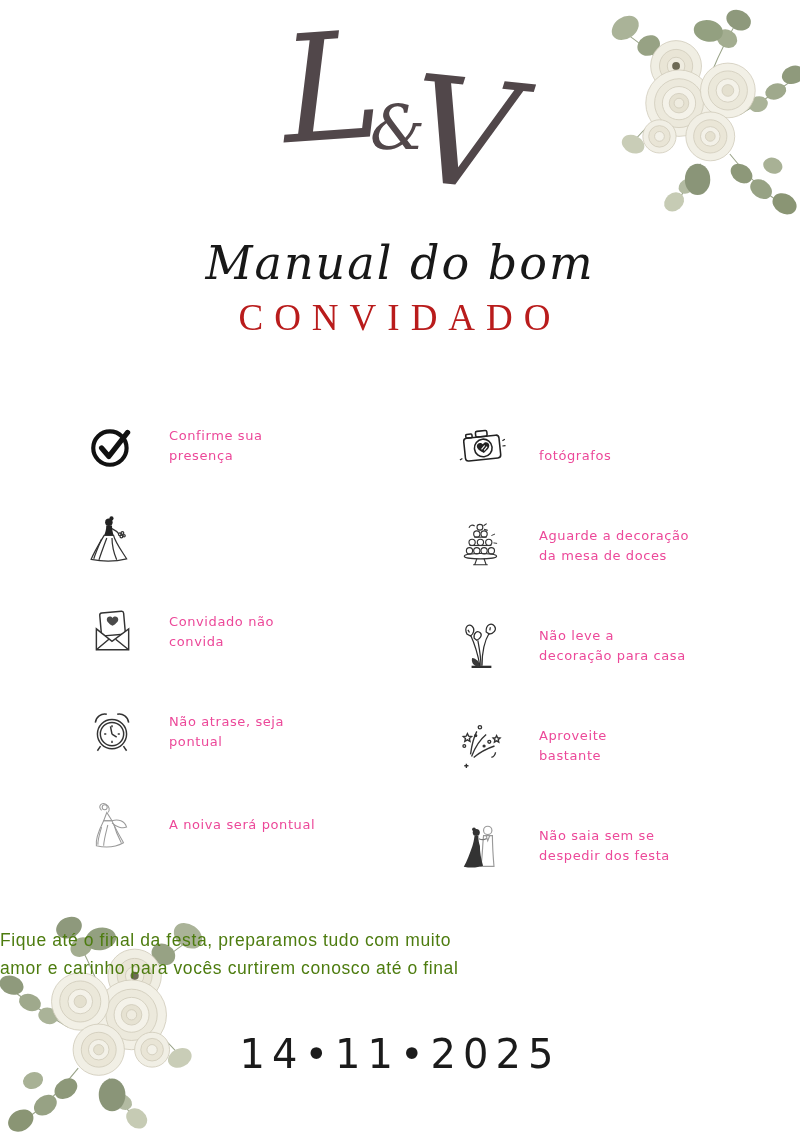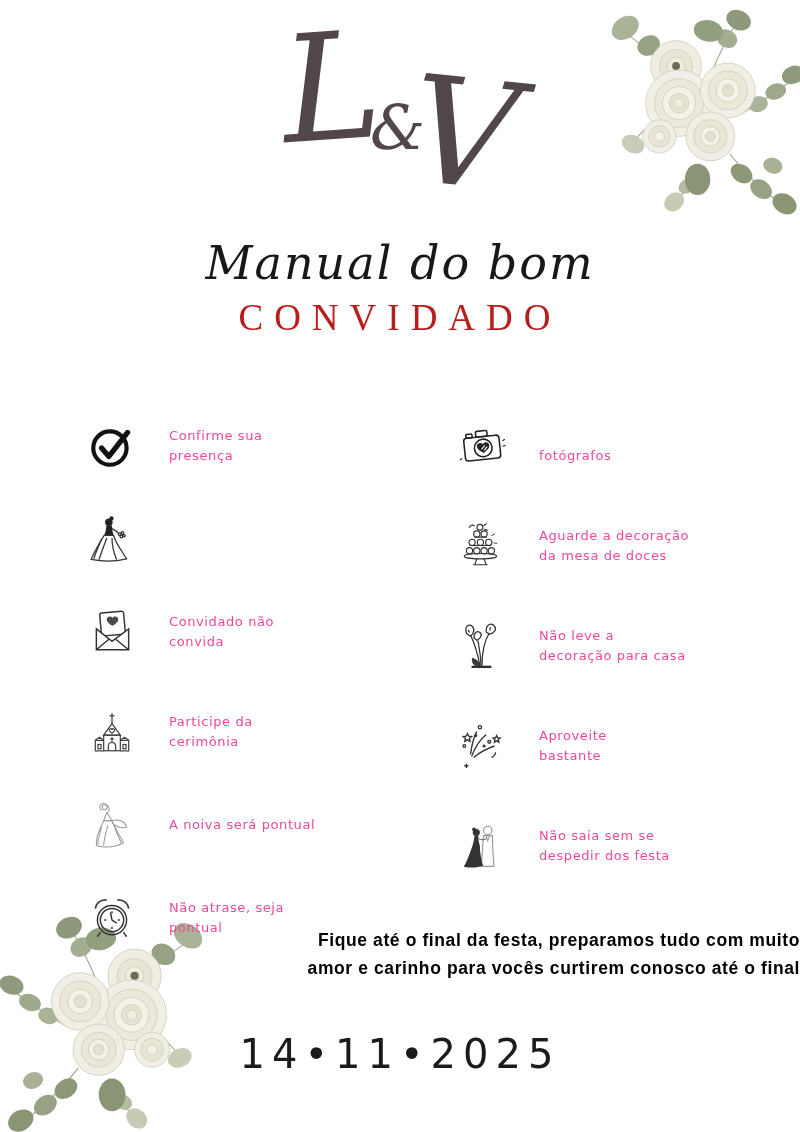--- a/index.html
+++ b/index.html
@@ -39,23 +39,23 @@
   .rule-col{display:flex;flex-direction:column;gap:29px;}
   .item{display:flex;align-items:center;gap:15px;min-height:57px;}
   .item .icon{flex:0 0 52px;width:52px;height:54px;display:flex;align-items:center;justify-content:center;}
   .item .icon svg{width:50px;height:52px;}
   .item-text{
     margin:16px;font-size:13px;line-height:1.5;letter-spacing:0.6px;
     color:#ec4899;font-weight:500;
   }
 
   .footer-note{
-    position:absolute;top:926px;left:0;width:100%;text-align:right;z-index:2;
+    position:absolute;top:926px;left:0;width:100%;text-align:left;z-index:2;
     font-family:"Liberation Sans","DejaVu Sans",sans-serif;
-    font-size:17.5px;font-weight:700;letter-spacing:0.6px;line-height:1.62;color:#000000;
+    font-size:17.5px;font-weight:400;letter-spacing:0.6px;line-height:1.62;color:#4d7c0f;
   }
   .date{
     position:absolute;top:1003px;left:0;width:100%;text-align:center;z-index:2;
     font-size:40px;letter-spacing:7px;color:#1b1b1b;font-weight:400;margin-top:28px;
   }
 </style>
 </head>
 <body>
 
 <svg width="0" height="0" style="position:absolute" aria-hidden="true">
@@ -163,64 +163,47 @@
         <svg viewBox="0 0 48 48" fill="none" stroke="#333" stroke-width="1.4">
           <rect x="13" y="5" width="23" height="22" rx="2" transform="rotate(-5 24 16)"></rect>
           <path d="M24.5 10.5 c-1.8-2.6-5.5-1.4-5.5 1.4 0 2.6 3.2 4.6 5.5 6.2 2.3-1.6 5.5-3.6 5.5-6.2 0-2.8-3.7-4-5.5-1.4 Z" fill="#4a4a4a" stroke="none"></path>
           <path d="M9 21 L9 41 L40 41 L40 21 L24 33 Z" fill="#fff"></path>
           <path d="M9 41 L21 31 M40 41 L27.5 31"></path>
         </svg>
       </span>
       <p class="item-text"><span>Convidado não</span><br><span>convida</span></p>
     </div>
 
-    <div class="item">
-      <span class="icon">
-        <svg viewBox="0 0 48 48" fill="none" stroke="#444" stroke-width="1.2">
-          <path d="M16 27 L24 16 L32 27 Z"></path>
-            <rect x="16" y="27" width="16" height="15"></rect>
-          <path d="M24 16 L24 11 M24 6 L24 11 M21.5 8.5 H26.5"></path>
-          <path d="M24 21.5 c-0.9-1.3-2.6-0.6-2.6 0.7 0 1.2 1.5 2.1 2.6 2.9 1.1-0.8 2.6-1.7 2.6-2.9 0-1.3-1.7-2-2.6-0.7 Z"></path>
-          <path d="M24 29 v4 M22.3 30.6 h3.4"></path>
-          <path d="M20.5 42 v-4.5 a3.5 3.5 0 0 1 7 0 V42"></path>
-          <path d="M16 32 H8 V42 H16 M32 32 H40 V42 H32"></path>
-          <path d="M8 32 L12 29 L16 32 M32 32 L36 29 L40 32"></path>
-          <rect x="10.5" y="36" width="3" height="4"></rect>
-            <rect x="34.5" y="36" width="3" height="4"></rect>
-        </svg>
-      </span>
-      <p class="item-text"><span>Participe da</span><br><span>cerimônia</span></p>
+
+    <div class="item">
+      <span class="icon">
+        <svg viewBox="0 0 48 48" fill="none" stroke="#333" stroke-width="1.4">
+          <path d="M8 15 A9 9 0 0 1 19 7 M29 7 A9 9 0 0 1 40 15"></path>
+          <circle cx="24" cy="26" r="14"></circle>
+            <circle cx="24" cy="26" r="11.2"></circle>
+          <path d="M24 17.5 v2 M24 32.5 v2 M16.5 26 h2 M29.5 26 h2"></path>
+          <path d="M24 26 L22.5 18.5 M24 26 L28.5 29"></path>
+          <path d="M13 37.5 L10 42 M35 37.5 L38 42"></path>
+        </svg>
+      </span>
+      <p class="item-text"><span>Não atrase, seja</span><br><span>pontual</span></p>
     </div>
 
     <div class="item">
       <span class="icon">
         <svg viewBox="0 0 48 48" fill="none" stroke="#9a9a9a" stroke-width="1">
           <path d="M14 10 C10 6 14 2 18 4 C22 6 22 10 20 12"></path>
           <circle cx="17" cy="7" r="2.4"></circle>
           <path d="M19 12 L16 20 L24 20 Z"></path>
           <path d="M16 20 C11 30 8 38 9 44 C18 46 28 45 35 41 C30 32 26 25 24 20 Z"></path>
           <path d="M14 26 C12 33 10 39 10.5 43 M20 24 C18 32 16 39 16 44 M26 24 C28 32 31 37 33 41"></path>
           <path d="M24 20 C30 18 36 20 38 26 C34 27.5 28 26 24 22"></path>
         </svg>
       </span>
       <p class="item-text"><span>A noiva será pontual</span></p>
-    </div>
-
-    <div class="item">
-      <span class="icon">
-        <svg viewBox="0 0 48 48" fill="none" stroke="#333" stroke-width="1.4">
-          <path d="M8 15 A9 9 0 0 1 19 7 M29 7 A9 9 0 0 1 40 15"></path>
-          <circle cx="24" cy="26" r="14"></circle>
-            <circle cx="24" cy="26" r="11.2"></circle>
-          <path d="M24 17.5 v2 M24 32.5 v2 M16.5 26 h2 M29.5 26 h2"></path>
-          <path d="M24 26 L22.5 18.5 M24 26 L28.5 29"></path>
-          <path d="M13 37.5 L10 42 M35 37.5 L38 42"></path>
-        </svg>
-      </span>
-      <p class="item-text"><span>Não atrase, seja</span><br><span>pontual</span></p>
     </div>
 
   </div>
   <div class="rule-col">
 
     <div class="item">
       <span class="icon">
         <svg viewBox="0 0 48 48" fill="none" stroke="#222" stroke-width="1.5">
           <g transform="rotate(-6 24 24)">
             <rect x="7" y="15" width="34" height="22" rx="3"></rect>

